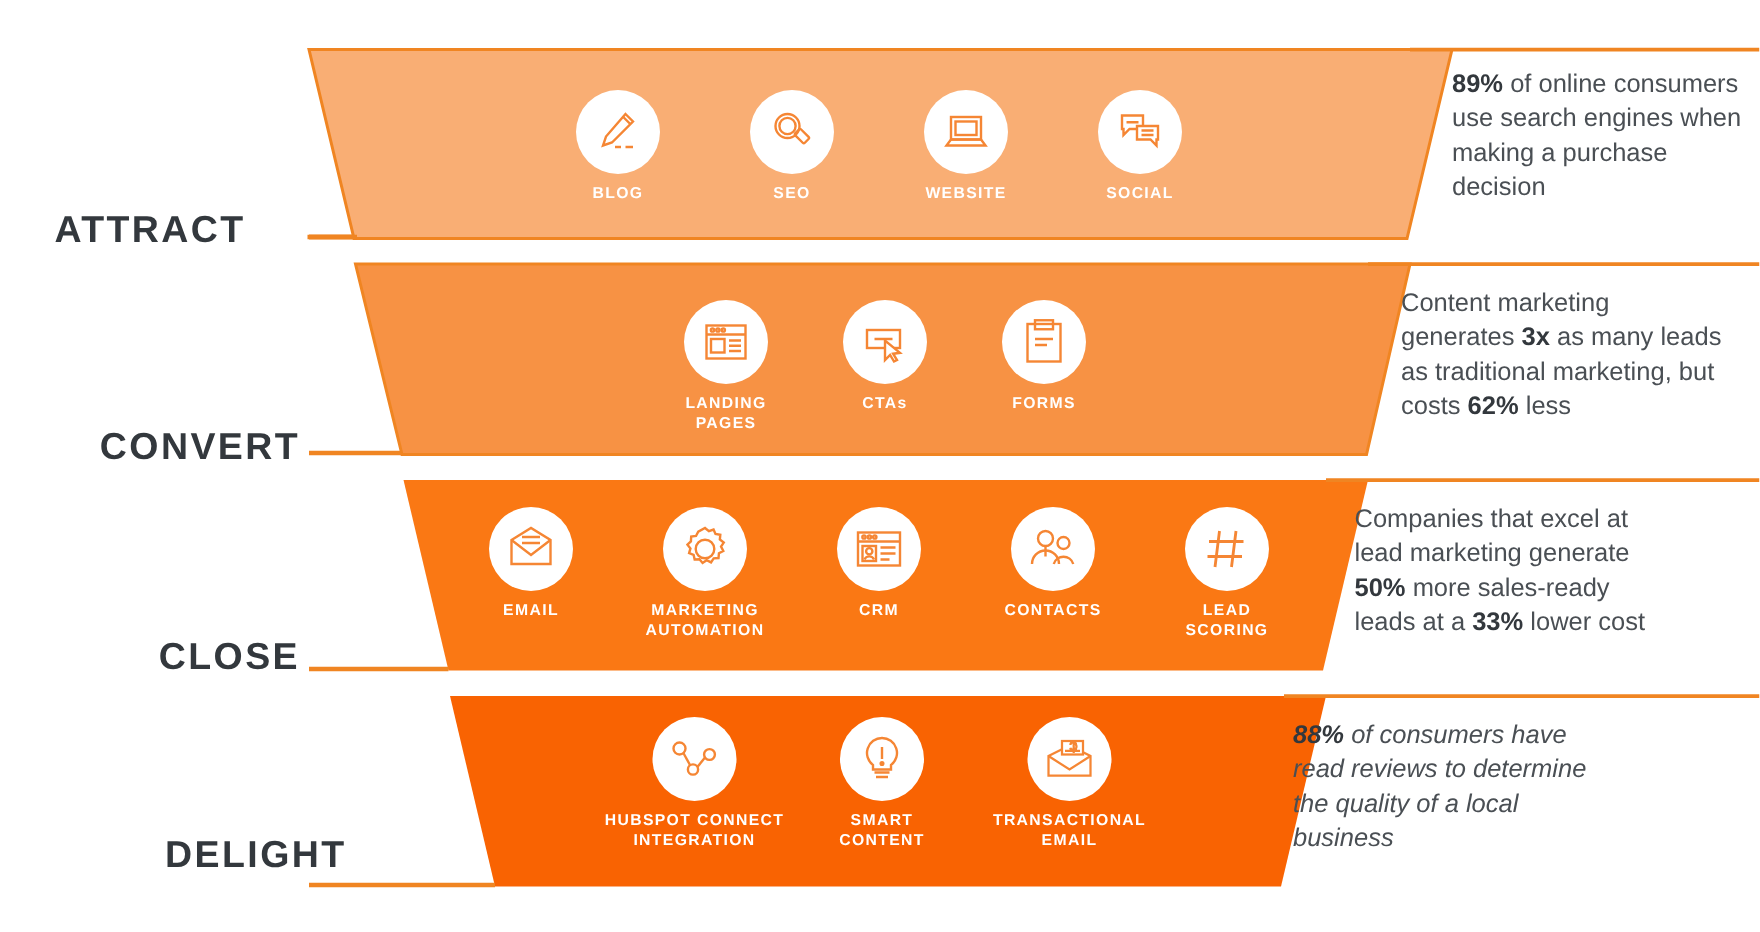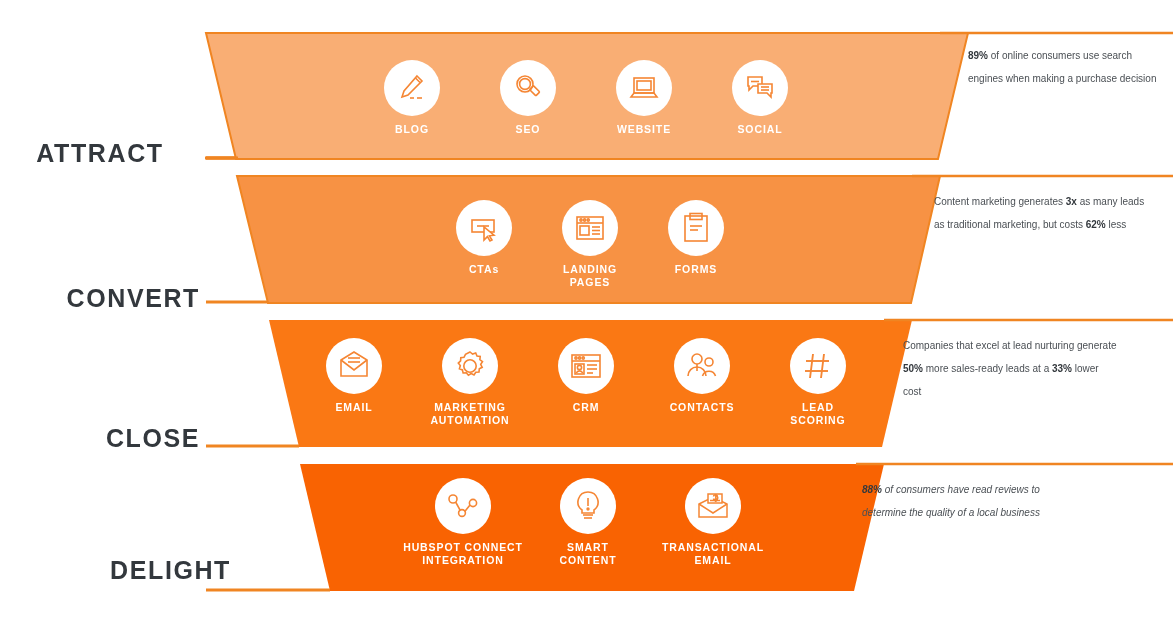--- a/index.html
+++ b/index.html
@@ -57,21 +57,21 @@
   #row-convert .icon-cell{width:106px;}
   #row-close{left:296px;top:338px;width:580px;}
   #row-close .icon-cell{width:116px;}
   #row-delight{left:338px;top:478px;width:500px;}
   #row-delight .icon-cell{width:125px;}
 
   
   .stat{
     position:absolute;
     color:#4a4f54;
-    font-size:10px;
+    font-size:17px;
     line-height:23px;
     width:200px;
   }
   .stat b{color:#33383d;font-weight:bold;}
   #stat-attract{left:968px;top:44px;}
   #stat-convert{left:934px;top:190px;width:215px;}
   #stat-close{left:903px;top:334px;width:215px;}
   #stat-delight{left:862px;top:478px;width:215px;font-style:italic;}
 </style>
 </head>
@@ -145,46 +145,46 @@
           <path d="M15 13 H29 V22 H28 V26 L24 22 H15 Z" fill="#fff"></path>
           <line x1="18" y1="16" x2="26" y2="16"></line>
           <line x1="18" y1="19" x2="26" y2="19"></line>
         </svg>
       </div>
       <div class="icon-label">SOCIAL</div>
     </div>
   </div>
 
   <div class="icon-row" id="row-convert">
-    <div class="icon-cell">
-      <div class="icon-circle">
-        <svg width="34" height="34" viewBox="0 0 34 34" fill="none" stroke="#F58634" stroke-width="1.6">
-          <rect x="5" y="9" width="22" height="12"></rect>
-          <line x1="10" y1="15" x2="22" y2="15"></line>
-          <path d="M17 16 L17 29 L20.4 25.6 L23 30 L25 29 L22.4 24.8 L27 24.2 Z" fill="#fff"></path>
-        </svg>
-      </div>
-      <div class="icon-label">CTAs</div>
-    </div>
     <div class="icon-cell">
       <div class="icon-circle">
         <svg width="34" height="34" viewBox="0 0 34 34" fill="none" stroke="#F58634" stroke-width="1.6">
           <rect x="4" y="6" width="26" height="22"></rect>
           <line x1="4" y1="12" x2="30" y2="12"></line>
           <circle cx="8" cy="9" r="1.1"></circle>
             <circle cx="11.6" cy="9" r="1.1"></circle>
             <circle cx="15.2" cy="9" r="1.1"></circle>
           <rect x="7" y="15" width="9" height="9"></rect>
           <line x1="19" y1="16" x2="27" y2="16"></line>
           <line x1="19" y1="19.5" x2="27" y2="19.5"></line>
           <line x1="19" y1="23" x2="27" y2="23"></line>
         </svg>
       </div>
       <div class="icon-label">LANDING
 PAGES</div>
+    </div>
+    <div class="icon-cell">
+      <div class="icon-circle">
+        <svg width="34" height="34" viewBox="0 0 34 34" fill="none" stroke="#F58634" stroke-width="1.6">
+          <rect x="5" y="9" width="22" height="12"></rect>
+          <line x1="10" y1="15" x2="22" y2="15"></line>
+          <path d="M17 16 L17 29 L20.4 25.6 L23 30 L25 29 L22.4 24.8 L27 24.2 Z" fill="#fff"></path>
+        </svg>
+      </div>
+      <div class="icon-label">CTAs</div>
     </div>
     <div class="icon-cell">
       <div class="icon-circle">
         <svg width="34" height="34" viewBox="0 0 34 34" fill="none" stroke="#F58634" stroke-width="1.6">
           <rect x="6" y="5" width="22" height="25"></rect>
           <rect x="11" y="2.5" width="12" height="6"></rect>
           <line x1="11" y1="15" x2="23" y2="15"></line>
           <line x1="11" y1="19" x2="19" y2="19"></line>
         </svg>
       </div>
@@ -302,20 +302,20 @@
 
   <div class="stat" id="stat-attract">
     <b>89%</b><span> of online consumers use search engines when making a purchase decision</span>
   </div>
 
   <div class="stat" id="stat-convert">
     <span>Content marketing generates </span><b>3x</b><span> as many leads as traditional marketing, but costs </span><b>62%</b><span> less</span>
   </div>
 
   <div class="stat" id="stat-close">
-    <span>Companies that excel at lead nurturing generate </span><b>50%</b><span> more sales-ready leads at a </span><b>33%</b><span> lower cost</span>
+    <span>Companies that excel at lead marketing generate </span><b>50%</b><span> more sales-ready leads at a </span><b>33%</b><span> lower cost</span>
   </div>
 
   <div class="stat" id="stat-delight">
     <b>88%</b><span> of consumers have read reviews to determine the quality of a local business</span>
   </div>
 
 </div>
 
 </body></html>

